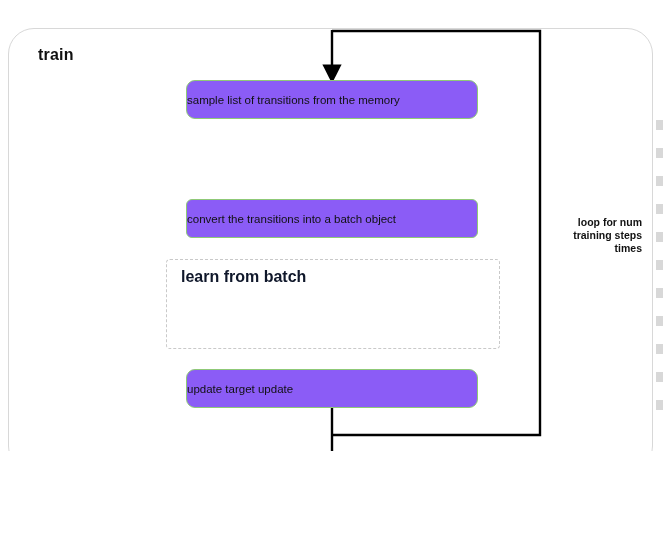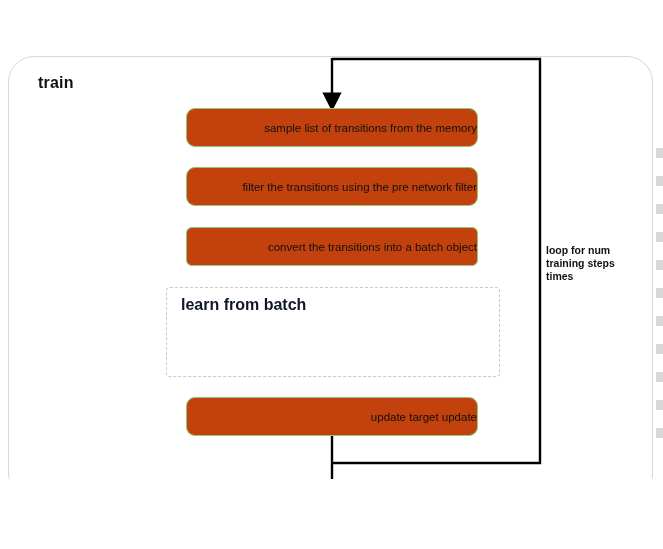--- a/index.html
+++ b/index.html
@@ -9,21 +9,20 @@
   }
   body {
     font-family: "Liberation Sans", sans-serif;
   }
   #canvas {
     position: relative;
     width: 663px;
     height: 451px;
     overflow: hidden;
     background: #ffffff;
-    margin-top: 28px;
   }
   
   .outer-panel {
     position: absolute;
     left: 8px;
     top: 28px;
     width: 645px;
     height: 444px;
     border: 1.5px solid #d8d8d8;
     border-radius: 26px;
@@ -38,24 +37,24 @@
     font-weight: bold;
     color: #111111;
     letter-spacing: 0.2px;
   }
   
   .step {
     position: absolute;
     box-sizing: border-box;
     border: 1.8px solid #8fc977;
     border-radius: 9px;
-    background: #c2410c;
+    background: #8b5cf6;
     display: flex;
     align-items: center;
-    justify-content: flex-end;
+    justify-content: flex-start;
     text-align: center;
     font-size: 11.5px;
     color: #111111;
     left: 186px;
     width: 292px;
     height: 39px;
   }
   #step-0 { top: 80px; }
   #step-1 { top: 139px; }
   #step-2 { top: 199px; border-radius: 6px; }
@@ -91,21 +90,21 @@
     top: 0;
     width: 663px;
     height: 549px;
     pointer-events: none;
   }
   .loop-label {
     position: absolute;
     left: 546px;
     top: 216px;
     width: 96px;
-    text-align: left;
+    text-align: right;
     font-size: 10.5px;
     font-weight: bold;
     line-height: 13px;
     color: #111111;
   }
   
   .edge-dash {
     position: absolute;
     right: 0px;
     width: 7px;
@@ -144,23 +143,20 @@
     <path d="M332,30 L332,74" stroke="#000000" stroke-width="2.4" fill="none" marker-end="url(#arrowhead)"></path>
 
     <path d="M332,31 L540,31 L540,435 L332,435" stroke="#000000" stroke-width="2.4" fill="none"></path>
 
     <path d="M332,408 L332,470" stroke="#000000" stroke-width="2.4" fill="none"></path>
   </svg>
 
   <div class="step" id="step-0">
     <span>sample list of transitions from the memory</span>
   </div>
-  <div class="step" id="step-1">
-    <span>filter the transitions using the pre network filter</span>
-  </div>
   <div class="step" id="step-2">
     <span>convert the transitions into a batch object</span>
   </div>
 
   <div class="subproc"></div>
   <div class="subproc-label">learn from batch</div>
 
   <div class="step" id="step-3">
     <span>update target update</span>
   </div>

